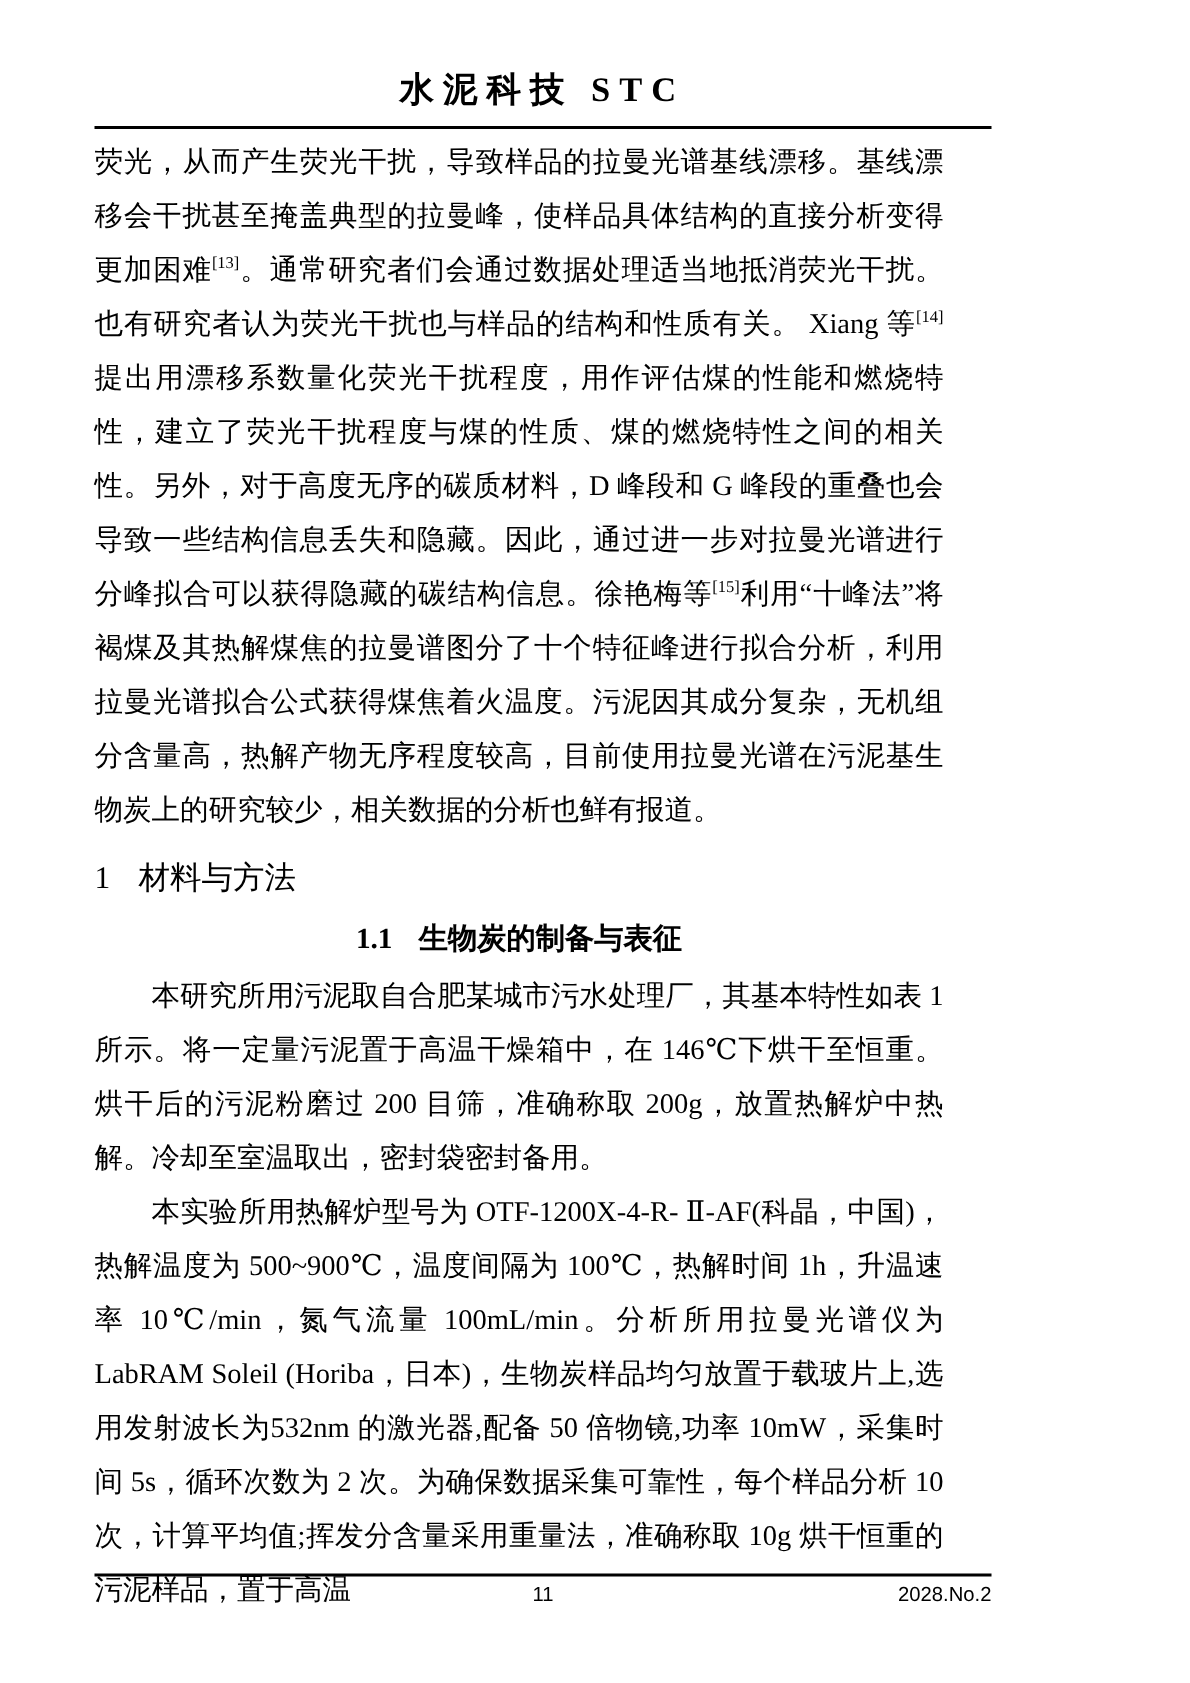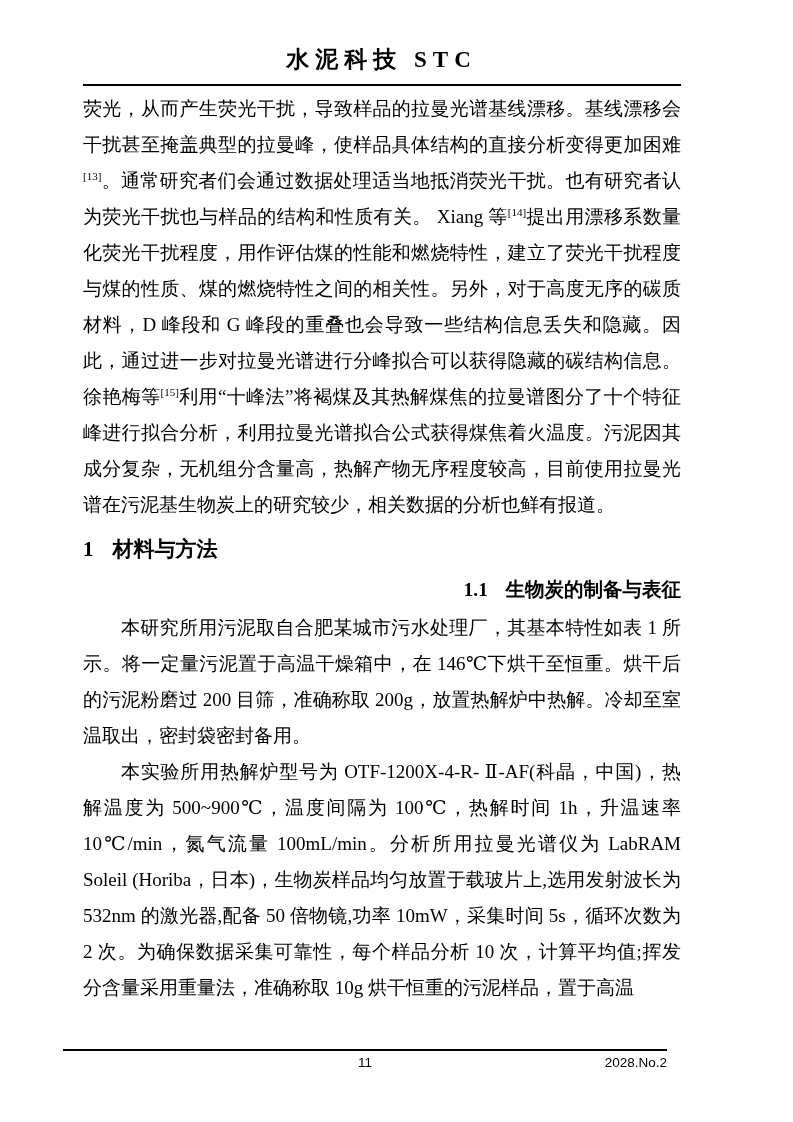--- a/index.html
+++ b/index.html
@@ -7,69 +7,68 @@
     width: 793px; height: 1122px;
     background: #ffffff;
     color: #000000;
     font-family: "Liberation Serif", "DejaVu Serif", serif;
   }
   .page {
     position: relative;
     width: 723px; height: 1122px;
     overflow: hidden;
     background: #ffffff;
-    padding-left: 20px;
   }
   .header-title {
     margin-top: 44px;
     text-align: center;
     font-size: 23px;
     font-weight: bold;
     letter-spacing: 6px;
     font-family: "Liberation Serif", "DejaVu Serif", serif;
   }
   .header-rule {
     margin: 9px 62px 0 63px;
     height: 0;
     border-top: 2px solid #000000;
   }
   .body-text {
-    margin: 5px 62px 0 63px;
+    margin: 5px 94px 0 63px;
     font-size: 19px;
     line-height: 36px;
     text-align: justify;
     text-justify: inter-ideograph;
   }
   .body-text p { margin: 0; }
   p.indent { text-indent: 2em; }
   sup.ref {
     font-size: 11px;
     vertical-align: super;
     line-height: 0;
   }
   h2.sec {
     font-size: 21px;
-    font-weight: bold;
+    font-weight: normal;
     margin: 8px 0 2px 0;
     line-height: 36px;
     text-align: left;
     font-family: "Liberation Sans", "DejaVu Sans", sans-serif;
   }
   h3.subsec {
     font-size: 19.5px;
     font-weight: bold;
     margin: 4px 0 2px 0;
     line-height: 36px;
-    text-align: right;
+    text-align: center;
     font-family: "Liberation Sans", "DejaVu Sans", sans-serif;
   }
   .sec-num { margin-right: 0.9em; font-family: "Liberation Serif", serif; }
   .footer {
     position: absolute;
-    left: 63px; right: 76px;
+    left: 63px; right: 62px;
     top: 1049px;
   }
   .footer-rule {
     height: 0;
     border-top: 2px solid #000000;
   }
   .footer-row {
     position: relative;
     margin-top: 4px;
     text-align: center;

